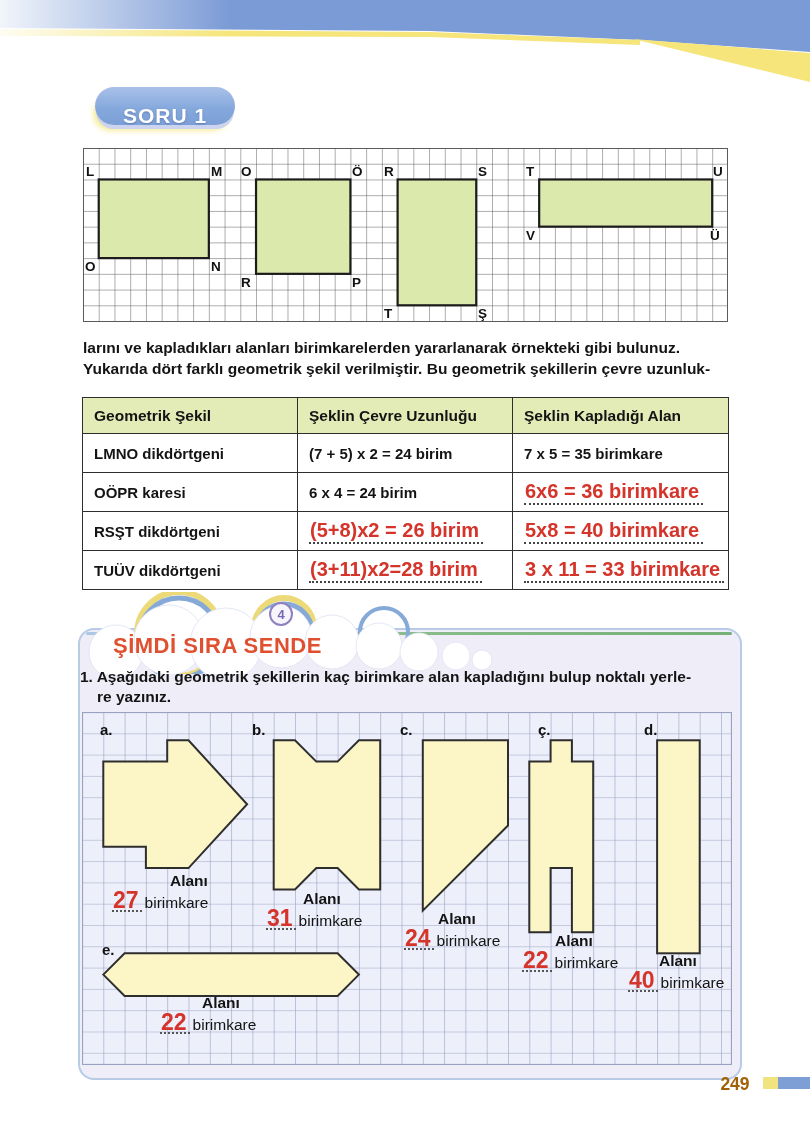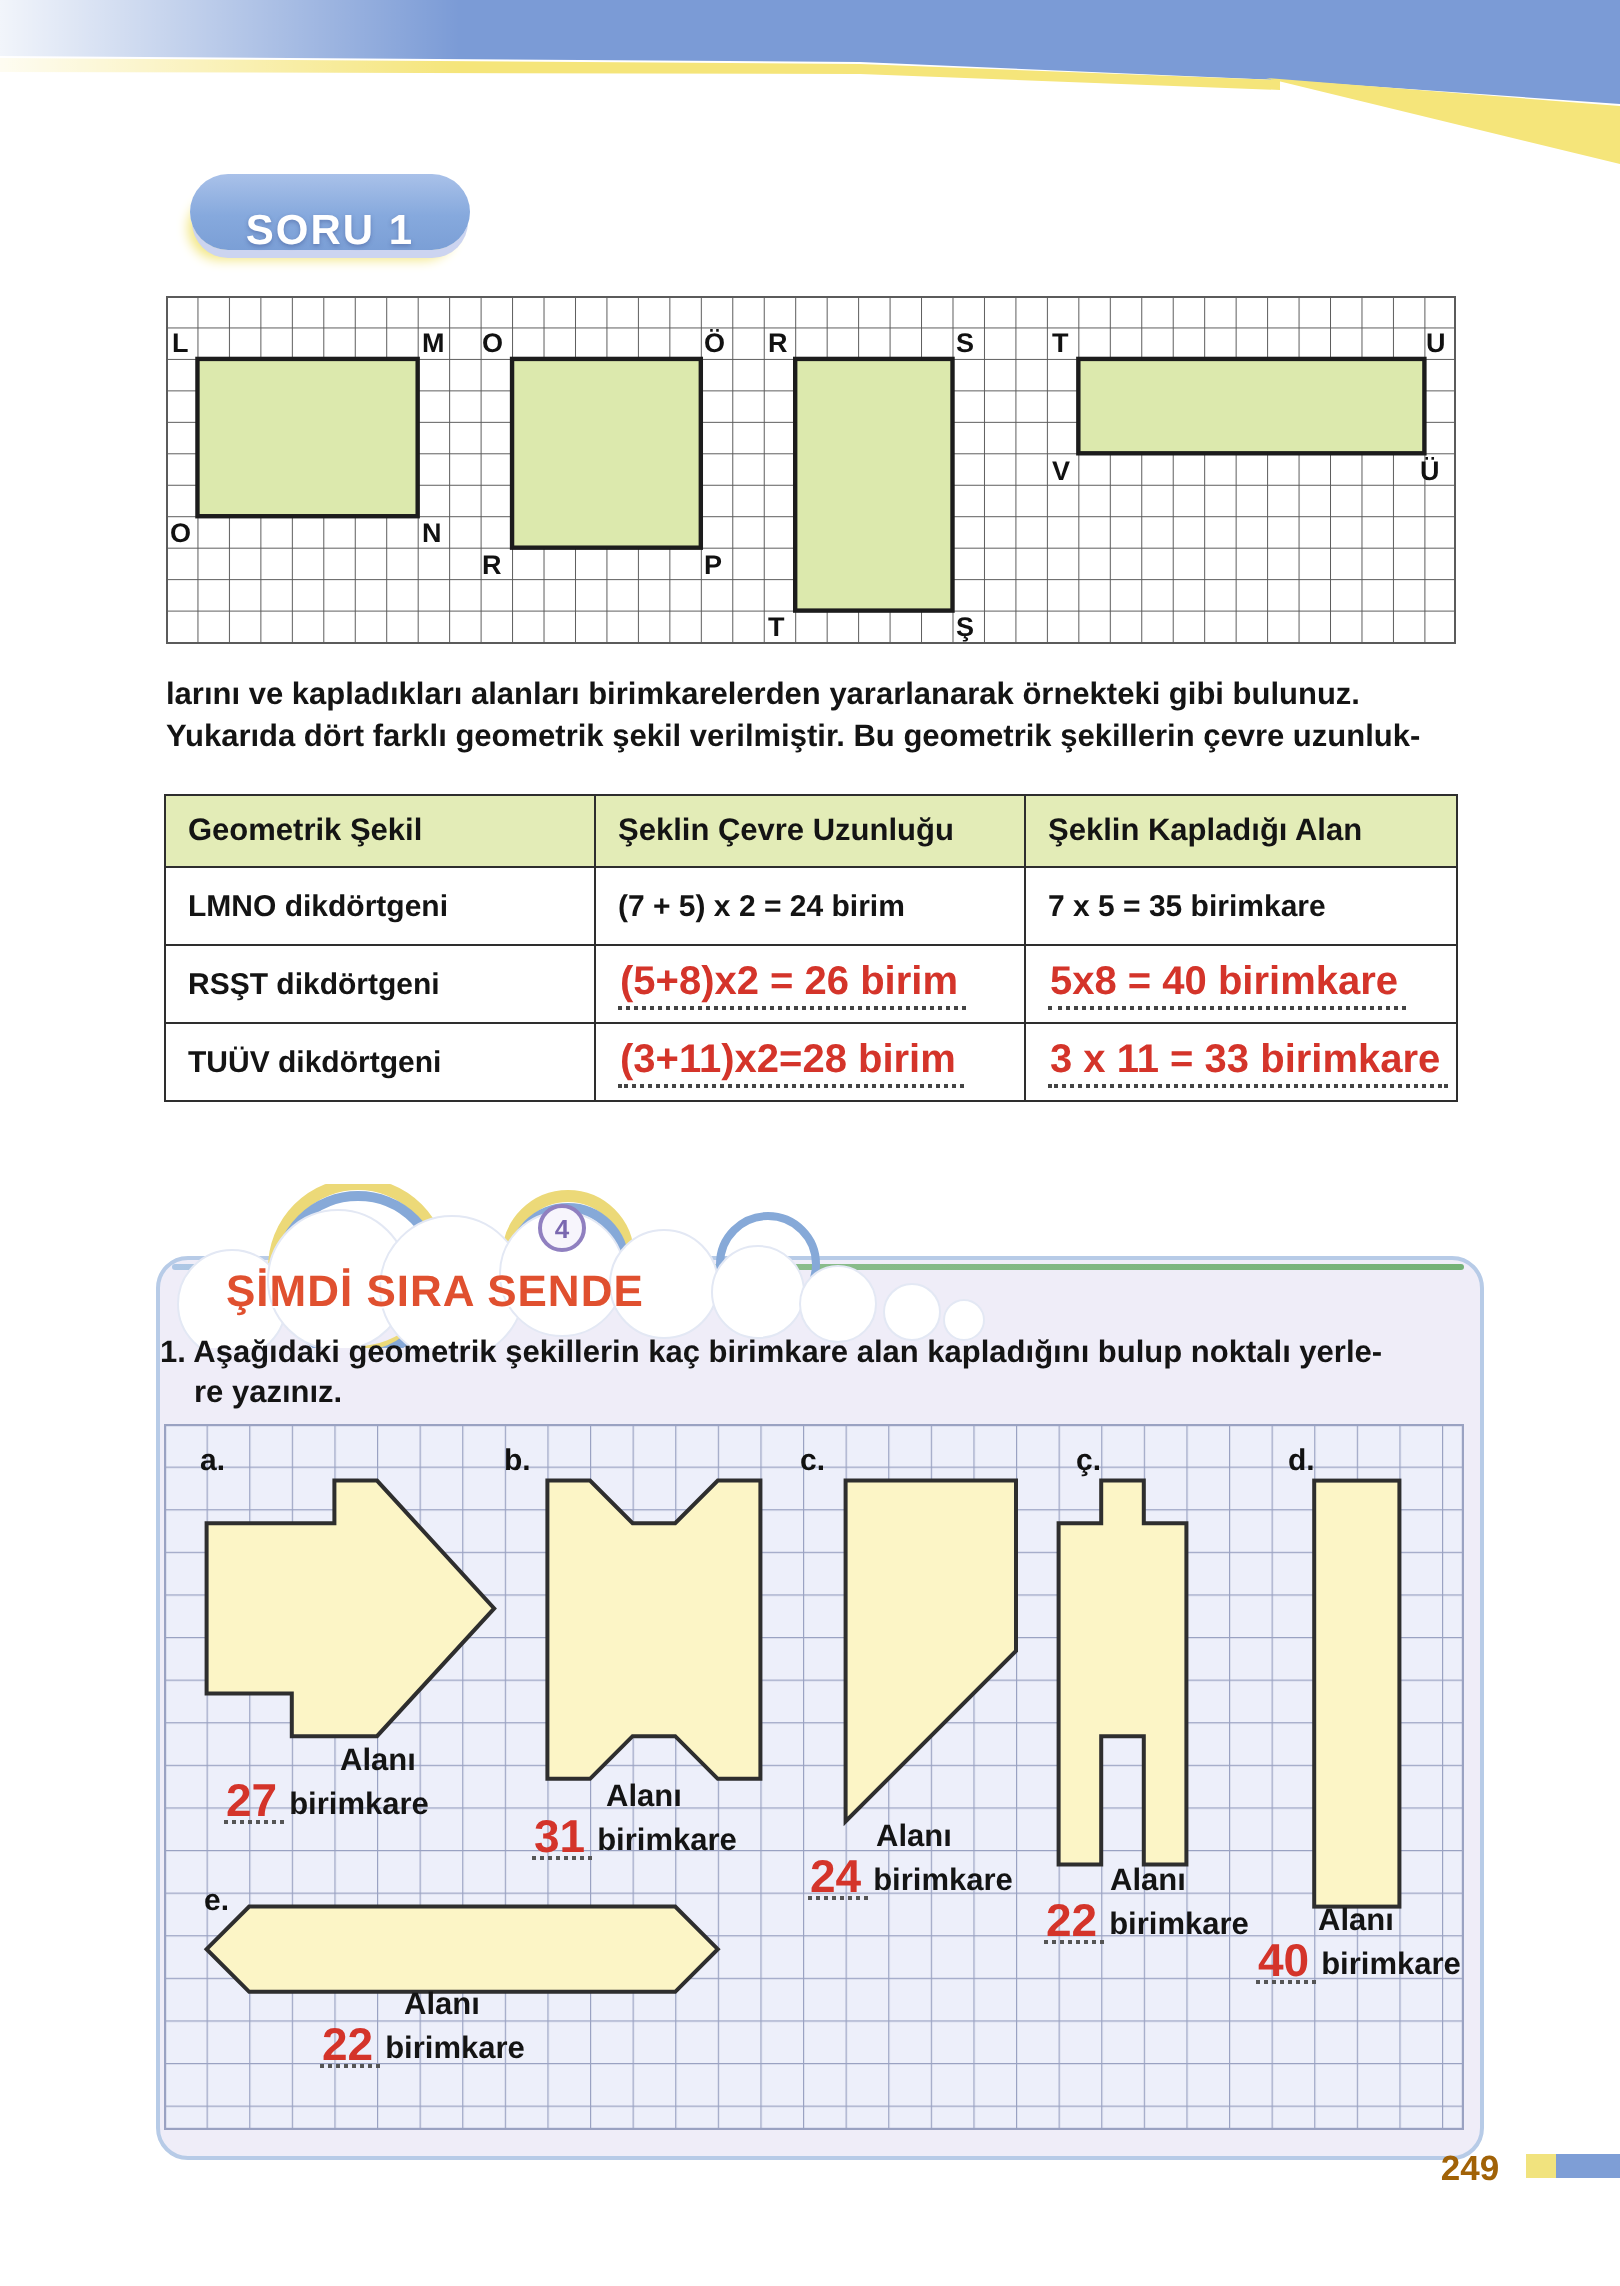--- a/index.html
+++ b/index.html
@@ -40,21 +40,21 @@
   .instr{position:absolute;left:80px;top:667px;width:648px;font-weight:bold;
     font-size:15.5px;line-height:20px;color:#141414;}
   .instr .l2{padding-left:17px;}
 
   
   .answer{position:absolute;z-index:3;white-space:nowrap;}
   .answer .alani{font-weight:bold;font-size:15.5px;color:#141414;}
   .answer .aline{display:flex;align-items:flex-end;}
   .answer .num{color:#d4342a;font-weight:bold;font-size:23px;line-height:20px;
     border-bottom:2px dotted #555;padding:0 3px 0 1px;margin-right:3px;}
-  .answer .unit{font-weight:bold;font-size:15.5px;color:#141414;}
+  .answer .unit{font-weight:normal;font-size:15.5px;color:#141414;}
 
   
   .pagenum{position:absolute;left:712px;top:1074px;width:46px;text-align:center;
     color:#a16207;font-weight:bold;font-size:17.5px;}
   .f-yellow{position:absolute;left:763px;top:1077px;width:15px;height:12px;background:#f1e37e;}
   .f-blue{position:absolute;left:778px;top:1077px;width:32px;height:12px;background:#7e9ed6;}
 
   svg text{font-family:"Liberation Sans",sans-serif;}
 </style>
 </head>
@@ -131,20 +131,25 @@
     <tbody>
         <tr>
       <th>Geometrik Şekil</th>
       <th>Şeklin Çevre Uzunluğu</th>
       <th>Şeklin Kapladığı Alan</th>
     </tr>
     <tr>
       <td><span class="cellv" data-style="print">LMNO dikdörtgeni</span></td>
       <td><span class="cellv" data-style="print">(7 + 5) x 2 = 24 birim</span></td>
       <td><span class="cellv" data-style="print">7 x 5 = 35 birimkare</span></td>
+    </tr>
+    <tr>
+      <td><span class="cellv" data-style="print">OÖPR karesi</span></td>
+      <td><span class="cellv" data-style="print">6 x 4 = 24 birim</span></td>
+      <td><span class="cellv" data-style="hand">6x6 = 36 birimkare</span></td>
     </tr>
     <tr>
       <td><span class="cellv" data-style="print">RSŞT dikdörtgeni</span></td>
       <td><span class="cellv" data-style="hand">(5+8)x2 = 26 birim</span></td>
       <td><span class="cellv" data-style="hand">5x8 = 40 birimkare</span></td>
     </tr>
     <tr>
       <td><span class="cellv" data-style="print">TUÜV dikdörtgeni</span></td>
       <td><span class="cellv" data-style="hand">(3+11)x2=28 birim</span></td>
       <td><span class="cellv" data-style="hand">3 x 11 = 33 birimkare</span></td>

